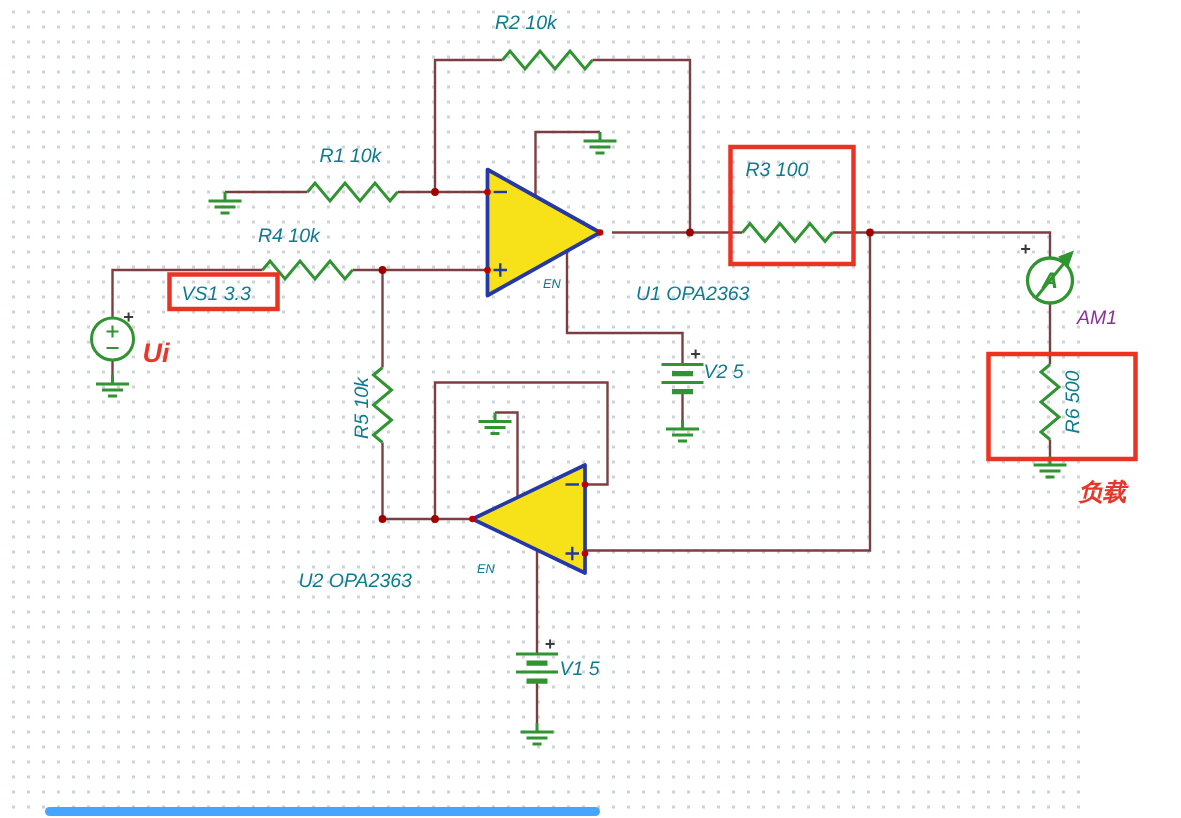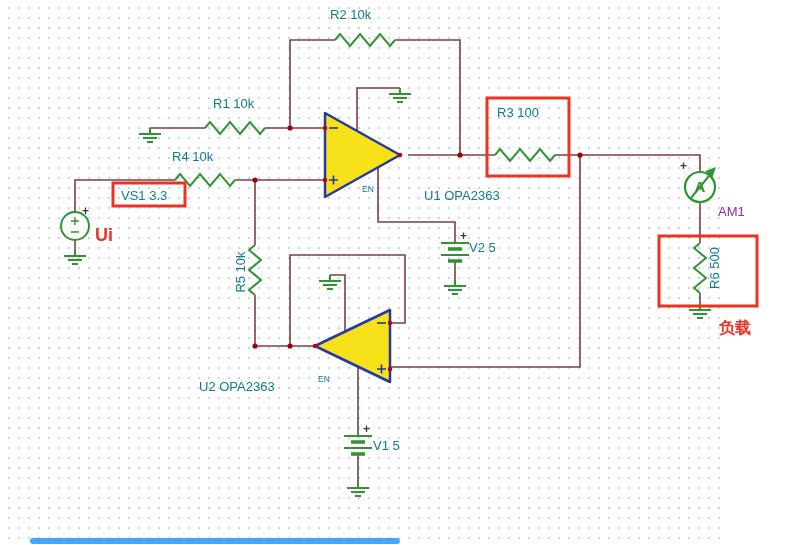--- a/index.html
+++ b/index.html
@@ -3,20 +3,21 @@
 <meta charset="utf-8">
 <style>
   html,body{margin:0;padding:0;width:787px;height:545px;overflow:hidden;}
   .canvas{
     position:relative;width:720px;height:545px;
     background-color:#ffffff;
     background-image:radial-gradient(#cdd3da 1px, transparent 1.3px);
     background-size:10px 10px;
     background-position:4px 3px;
     font-family:"Liberation Sans", sans-serif;
+    font-style:italic;
   }
   svg{position:absolute;left:0;top:0;font-family:"Liberation Sans", sans-serif;}
   text{user-select:none;}
   .lbl{fill:#0e7c8f;font-size:13px;}
   .lbl-sm{fill:#0e7c8f;font-size:8.5px;}
   .lbl-red{fill:#e8362a;font-size:18px;font-weight:600;}
   .lbl-red2{fill:#e8362a;font-size:16px;font-weight:600;}
   .lbl-purple{fill:#8e2f9e;font-size:13px;}
   .plus{fill:#3a3a3a;font-size:12px;font-weight:bold;}
   .wire{stroke:#7b3f43;stroke-width:1.6;fill:none;}

